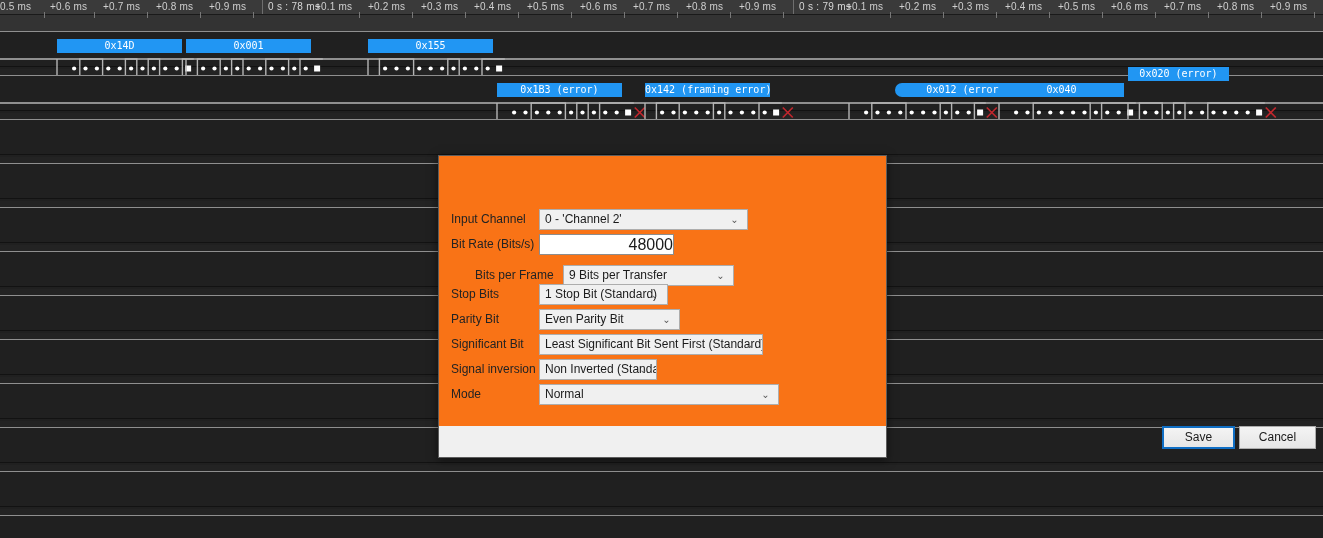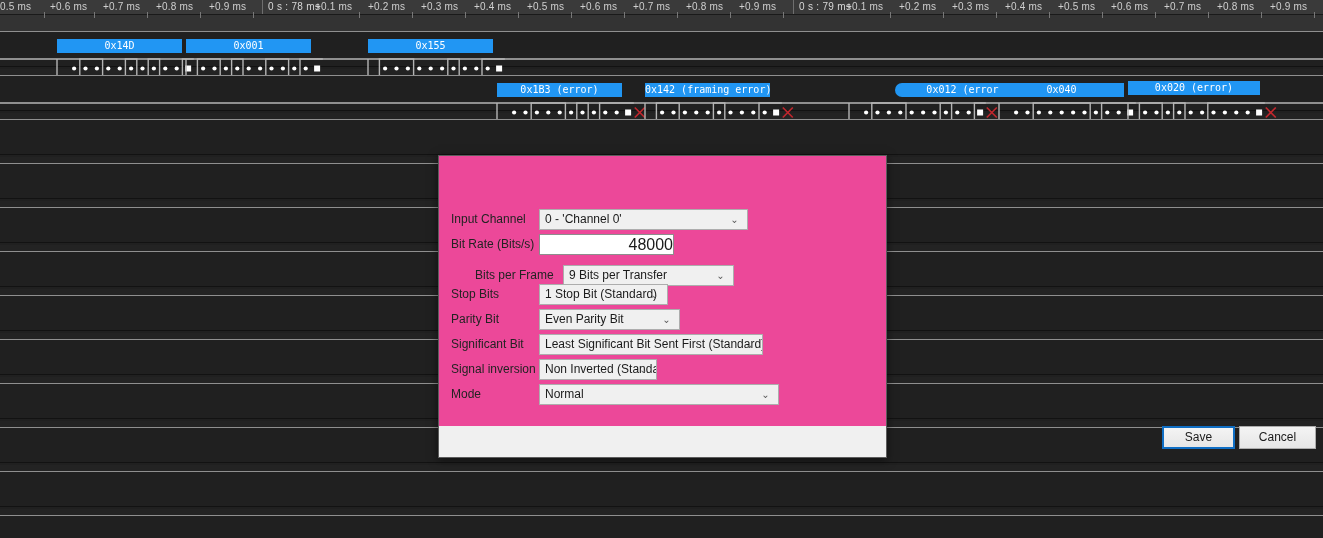--- a/index.html
+++ b/index.html
@@ -147,21 +147,21 @@
     left: 0; right: 0;
     top: 7px;
     text-align: center;
     font-size: 12px;
     color: #2b2b2b;
     font-family: "Liberation Sans", sans-serif;
   }
   #dialog-body {
     position: relative;
     height: 270px;
-    background: #ec4899;
+    background: #f97316;
   }
   .form-row {
     position: absolute;
     left: 0;
     height: 22px;
   }
   .form-label {
     position: absolute;
     left: 12px;
     top: 3px;
@@ -329,21 +329,21 @@
       <circle cx="487.69999999999976" cy="14.5" r="2.1" fill="#ffffff"></circle>
       <rect x="496.09999999999974" y="11.5" width="6" height="6" fill="#ffffff"></rect>
     </svg>
     <div class="lane-sep" style="top: 43px;"></div>
     <div class="lane-band" style="top: 44px; height: 37px;"></div>
     <div class="lane-innerline" style="top: 78px;"></div>
     <div class="frame-label" style="left: 497px; width: 125px; top: 51px; background: rgb(33, 150, 243); color: rgb(255, 255, 255);">0x1B3 (error)</div>
     <div class="frame-label" style="left: 645px; width: 125px; top: 51px; background: rgb(33, 150, 243); color: rgb(255, 255, 255);">0x142 (framing error)</div>
     <div class="frame-label" style="left: 895px; width: 141px; top: 51px; background: rgb(33, 150, 243); color: rgb(255, 255, 255); border-radius: 7px;">0x012 (error)</div>
     <div class="frame-label" style="left: 999px; width: 125px; top: 51px; background: rgb(33, 150, 243); color: rgb(255, 255, 255);">0x040</div>
-    <div class="frame-label" style="left: 1128px; width: 132px; top: 49px; background: rgb(33, 150, 243); color: rgb(255, 255, 255);">0x020 (error)</div>
+    <div class="frame-label" style="left: 1128px; width: 101px; top: 35px; background: rgb(33, 150, 243); color: rgb(255, 255, 255);">0x020 (error)</div>
     <svg class="wave-svg" width="1323" height="30" viewBox="0 0 1323 30" style="top: 66px;">
       <path d="M 0 5 L 1323 5" stroke="#b4b4b4" stroke-width="1.4" fill="none"></path>
       <path d="M 497 5 L 497 24 L 508.4 24 L 519.8 24 L 531.1999999999999 24 L 531.1999999999999 5 L 542.5999999999999 5 L 553.9999999999999 5 L 565.3999999999999 5 L 565.3999999999999 24 L 576.7999999999998 24 L 576.7999999999998 5 L 588.1999999999998 5 L 588.1999999999998 24 L 599.5999999999998 24 L 599.5999999999998 5 L 610.9999999999998 5 L 622.3999999999997 5 L 633.7999999999997 5" stroke="#b4b4b4" stroke-width="1.4" fill="none" stroke-linejoin="miter"></path>
       <circle cx="514.1" cy="14.5" r="2.1" fill="#ffffff"></circle>
       <circle cx="525.5" cy="14.5" r="2.1" fill="#ffffff"></circle>
       <circle cx="536.9" cy="14.5" r="2.1" fill="#ffffff"></circle>
       <circle cx="548.3" cy="14.5" r="2.1" fill="#ffffff"></circle>
       <circle cx="559.6999999999999" cy="14.5" r="2.1" fill="#ffffff"></circle>
       <circle cx="571.0999999999999" cy="14.5" r="2.1" fill="#ffffff"></circle>
       <circle cx="582.4999999999999" cy="14.5" r="2.1" fill="#ffffff"></circle>
@@ -445,21 +445,21 @@
     <div class="lane-innerline" style="top: 474px;"></div>
     <div class="lane-sep" style="top: 483px;"></div>
     <div class="lane-band" style="top: 484px; height: 37px;"></div>
   </div>
 
 <div id="dialog">
   <div id="dialog-body">
     <div id="form-rows">
         <div class="form-row" style="top: 53px; width: 449px;">
           <div class="form-label">Input Channel</div>
-          <div class="combo" style="left: 100px; width: 209px; top: 0px;"><span>0 - 'Channel 0'</span><span class="chev">⌄</span></div>
+          <div class="combo" style="left: 100px; width: 209px; top: 0px;"><span>0 - 'Channel 2'</span><span class="chev">⌄</span></div>
         </div>
         <div class="form-row" style="top: 78px; width: 449px; text-align: right;">
           <div class="form-label">Bit Rate (Bits/s)</div>
           <div class="textinput" style="left: 100px; width: 135px; top: 0px;">48000</div>
         </div>
         <div class="form-row" style="top: 109px; width: 449px; margin-left: 24px;">
           <div class="form-label">Bits per Frame</div>
           <div class="combo" style="left: 100px; width: 171px; top: 0px;"><span>9 Bits per Transfer</span><span class="chev">⌄</span></div>
         </div>
         <div class="form-row" style="top: 128px; width: 449px;">

